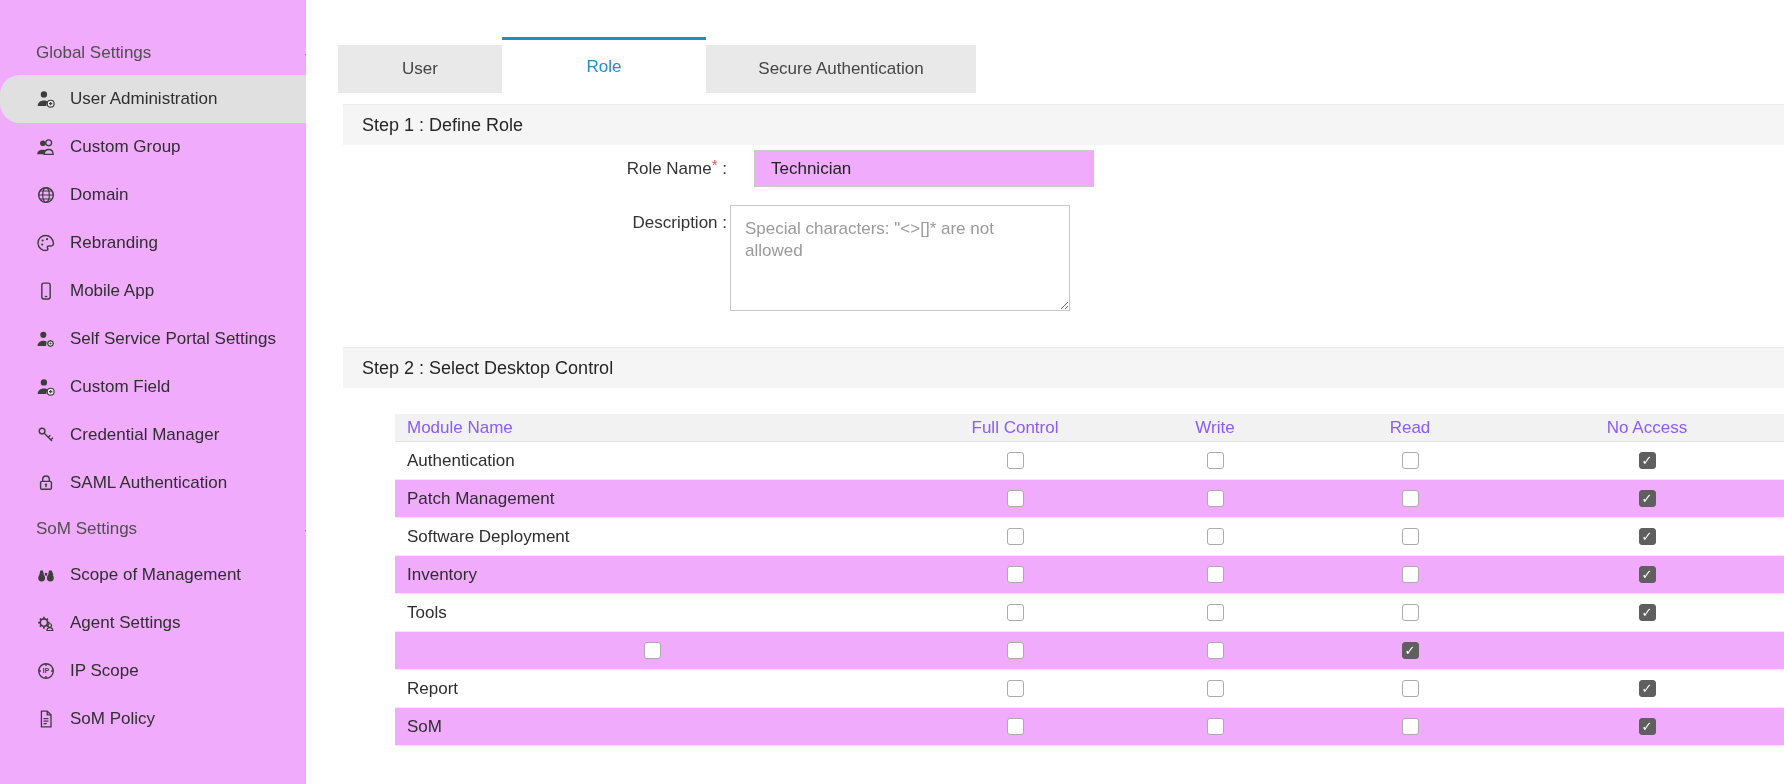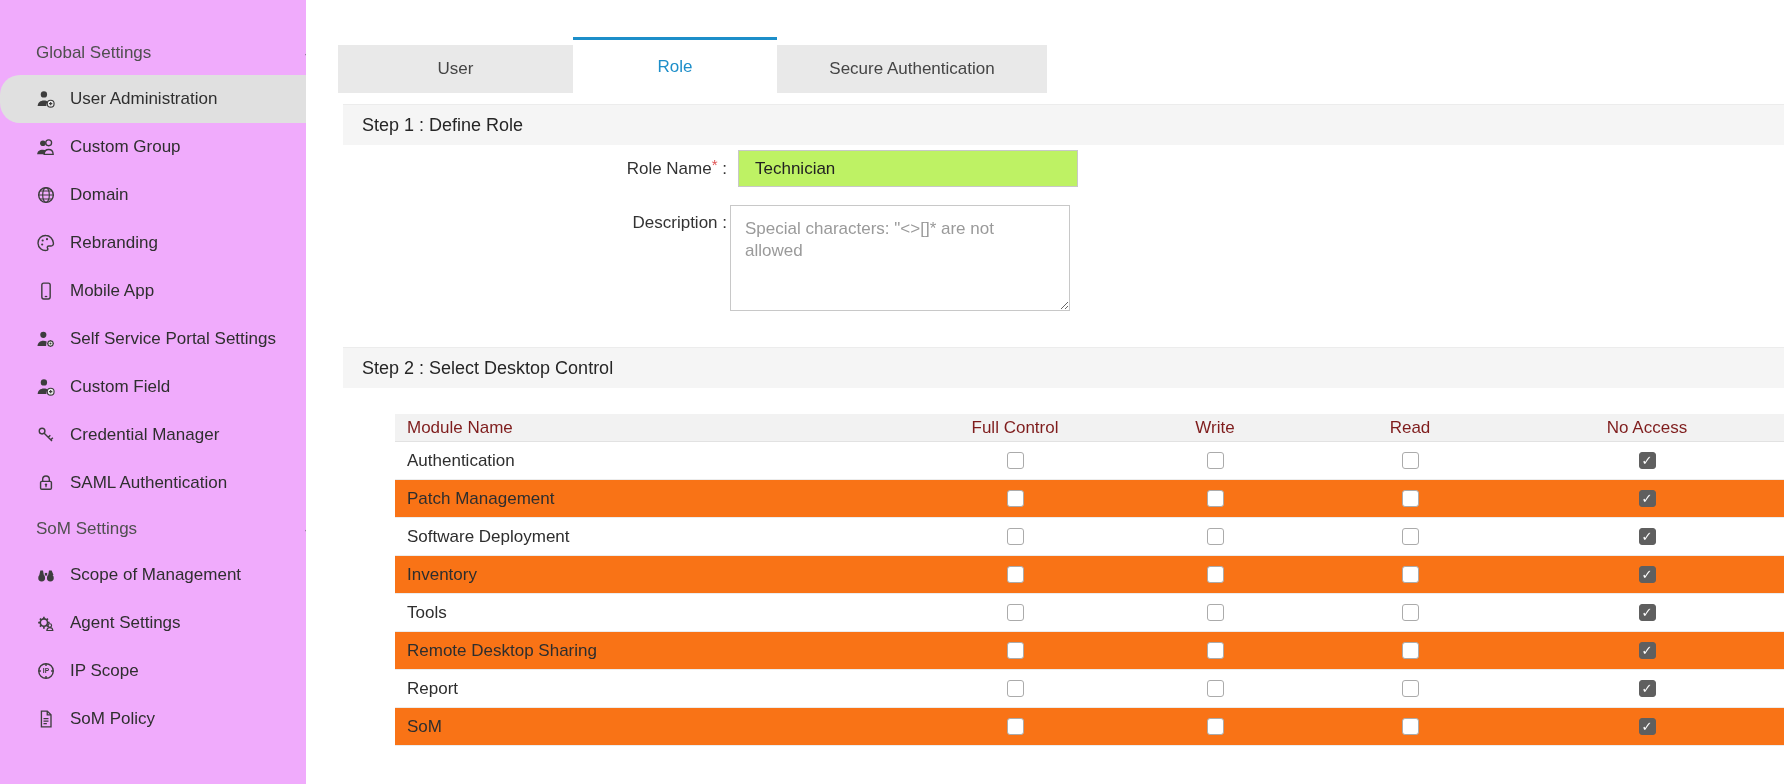--- a/index.html
+++ b/index.html
@@ -28,58 +28,58 @@
   .splitter .tri { position:absolute; left:3px; top:13px; width:0; height:0;
       border-right:8px solid #b9b9b9; border-top:7px solid transparent;
       border-bottom:7px solid transparent; }
 
   
   .main { position:absolute; left:306px; top:0; width:1478px; height:784px; background:#fff; }
 
   .tab-bar { position:absolute; left:32px; top:37px; display:flex; align-items:flex-end; }
   .tab { height:48px; display:flex; align-items:center; justify-content:center;
          background:#e9e9e9; color:#454545; font-size:17px; cursor:pointer; }
-  .tab:nth-child(1){ width:235px; }
+  .tab:nth-child(1){ width:164px; }
   .tab:nth-child(2){ width:204px; }
   .tab:nth-child(3){ width:270px; }
   .tab.active { background:#fff; color:#1d8ec9; height:56px;
                 border-top:3px solid #1d8ec9; }
 
   .step-band { position:absolute; left:37px; right:0; height:41px;
                background:#f5f5f5; border-top:1px solid #ececec;
                display:flex; align-items:center; padding-left:19px;
                font-size:18px; color:#262626; }
   .band1 { top:104px; }
   .band2 { top:347px; }
 
   .form-label { position:absolute; left:37px; width:384px; text-align:right;
                 font-size:17px; color:#333; line-height:20px; }
   .req { color:#e05252; position:relative; top:-4px; font-size:15px; }
   .lbl-role { top:159px; }
   .lbl-desc { top:213px; }
 
-  .role-input { position:absolute; left:432px; top:150px; width:340px; height:37px;
-                border:1px solid #c8c8c8; background:#bef264; padding:0 16px;
+  .role-input { position:absolute; left:448px; top:150px; width:340px; height:37px;
+                border:1px solid #c8c8c8; background:#f0abfc; padding:0 16px;
                 font-size:17px; color:#222;
                 font-family:"Liberation Sans","DejaVu Sans",sans-serif; }
   .desc-area { position:absolute; left:424px; top:205px; width:340px; height:106px;
                border:1px solid #c8c8c8; background:#fff; padding:12px 14px;
                font-size:17px; color:#222; line-height:1.3; resize:both;
                font-family:"Liberation Sans","DejaVu Sans",sans-serif; }
   .desc-area::placeholder { color:#9a9a9a; opacity:1; }
 
   
   .perm-table { position:absolute; left:89px; right:0; top:414px; }
   .thead,.tr { display:grid; grid-template-columns:515px 210px 190px 200px 1fr;
                align-items:center; }
   .thead { height:28px; background:#f2f2f2; border-bottom:1px solid #e2e2e2; }
-  .th { font-size:17px; color:#7f1d1d; text-align:center; }
+  .th { font-size:17px; color:#8b5cf6; text-align:center; }
   .th-module { text-align:left; padding-left:12px; }
   .tr { height:38px; border-bottom:1px solid #ececec; background:#fff; }
-  .tr.alt { background:#f97316; }
+  .tr.alt { background:#f0abfc; }
   .td-module { font-size:17px; color:#2e2e2e; padding-left:12px; }
   .td-cb { display:flex; justify-content:center; }
   .cb { width:17px; height:17px; border:1px solid #ababab; border-radius:3px;
         background:#fff; display:flex; align-items:center; justify-content:center;
         cursor:pointer; }
   .cb.checked { background:#5f5f5f; border-color:#5f5f5f; }
   .cb.checked::after { content:"✓"; color:#fff; font-size:13px; line-height:1; }
 </style>
 </head>
 <body>
@@ -349,21 +349,20 @@
             <span class="cb"></span>
           </div>
           <div class="td td-cb">
             <span class="cb"></span>
           </div>
           <div class="td td-cb">
             <span class="cb checked"></span>
           </div>
         </div>
         <div class="tr alt">
-          <div class="td td-module">Remote Desktop Sharing</div>
           <div class="td td-cb">
             <span class="cb"></span>
           </div>
           <div class="td td-cb">
             <span class="cb"></span>
           </div>
           <div class="td td-cb">
             <span class="cb"></span>
           </div>
           <div class="td td-cb">

